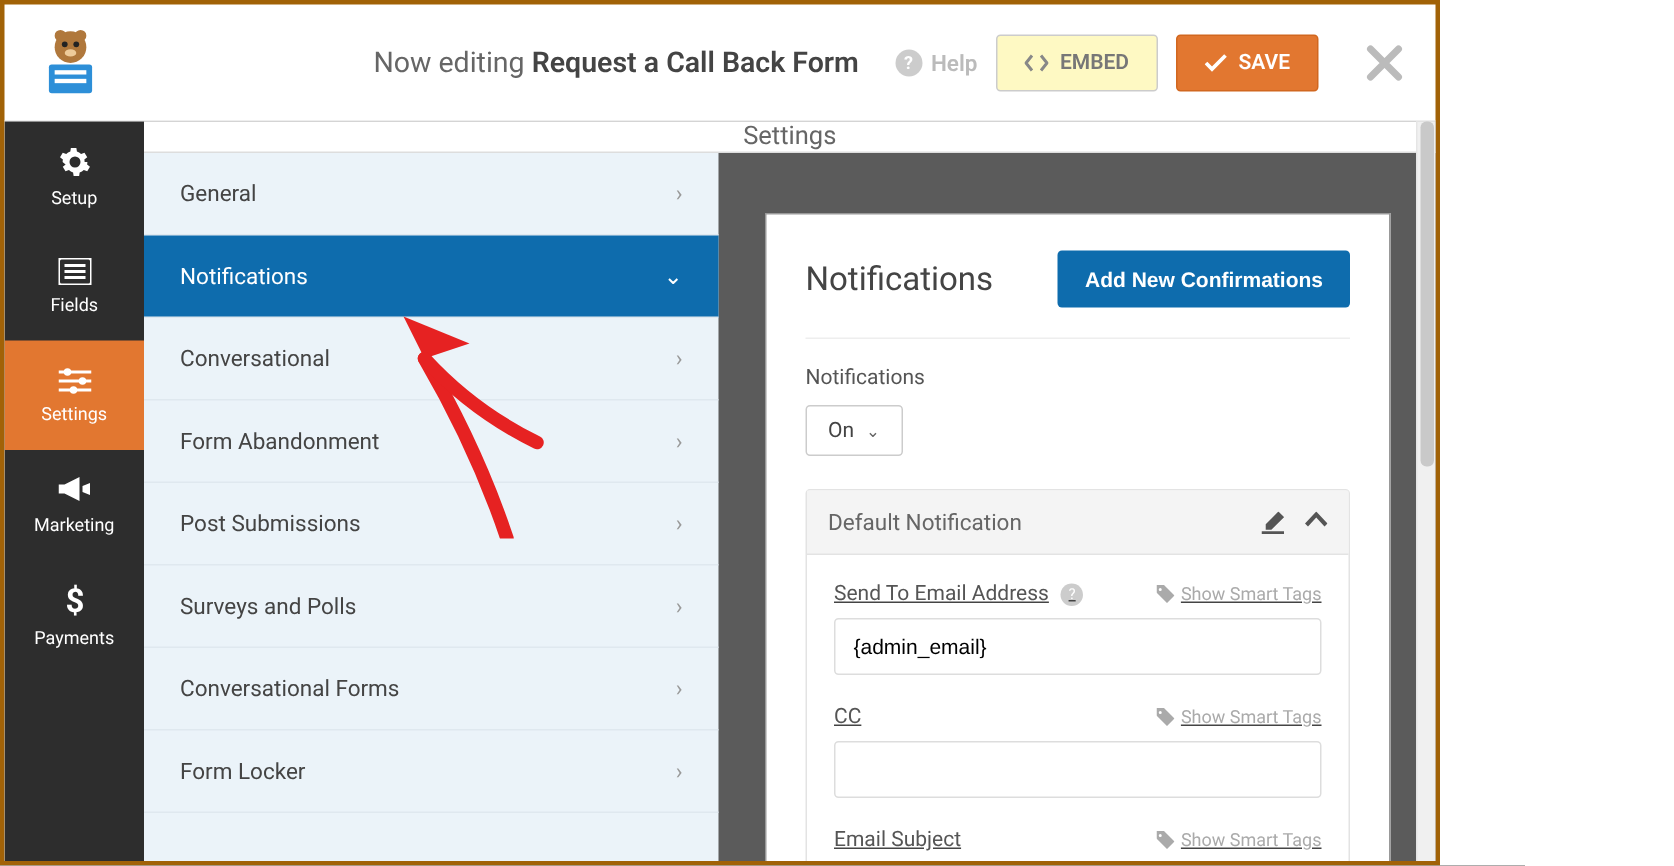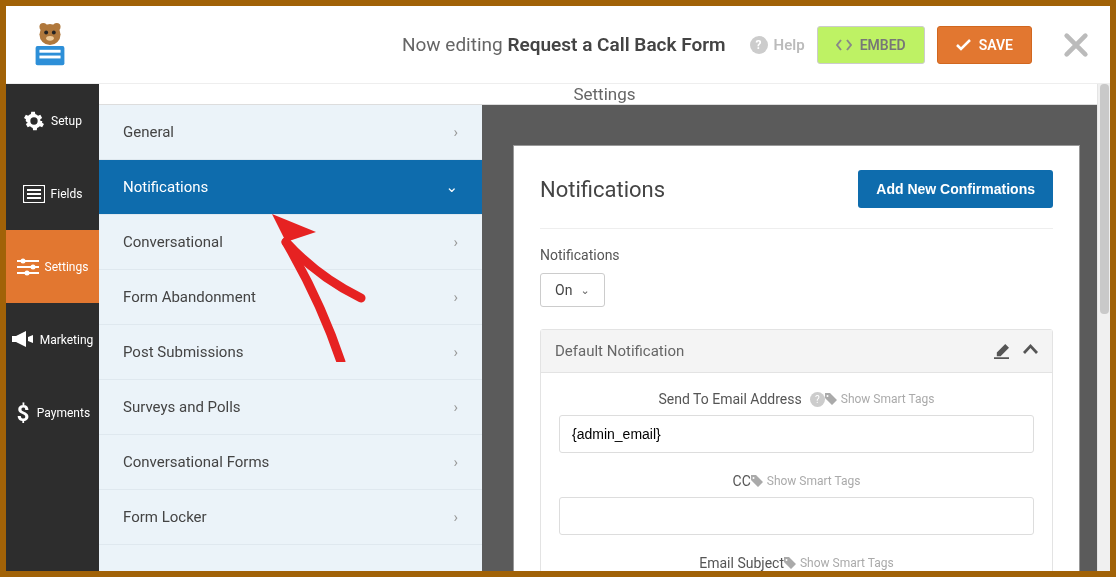--- a/index.html
+++ b/index.html
@@ -1,32 +1,32 @@
 <!DOCTYPE html>
 <html><head>
   <meta charset="utf-8">
   <style>
     * { margin: 0; padding: 0; box-sizing: border-box; }
     body { font-family: -apple-system, BlinkMacSystemFont, "Segoe UI", Roboto, sans-serif; color: #444; background: #fff; }
-    .wrap { width: 1116px; height: 577px; position: relative; overflow: hidden; border: 6px solid #a16207; }
+    .wrap { width: 960px; height: 577px; position: relative; overflow: hidden; border: 3px solid #a16207; }
     .topbar { height: 78px; display: flex; align-items: center; padding: 0 20px; border-bottom: 1px solid #eee; }
     .logo { width: 48px; height: 48px; margin-right: 20px; display: flex; align-items: center; }
     .spacer { flex: 1; }
     .editing { font-size: 19px; color: #666; font-weight: 400; }
     .editing b { color: #444; font-weight: 600; }
     .top-right { display: flex; align-items: center; gap: 12px; margin-left: 24px; }
     .help { color: #bbb; font-weight: 600; font-size: 15px; display: flex; align-items: center; gap: 6px; }
     .help .q { width: 18px; height: 18px; border-radius: 50%; background: #ccc; color: #fff; display: inline-flex; align-items: center; justify-content: center; font-size: 12px; font-weight: 700; }
     .btn { display: inline-flex; align-items: center; gap: 8px; font-weight: 600; padding: 10px 18px; border-radius: 3px; font-size: 14px; cursor: pointer; }
-    .btn-embed { border: 1px solid #ccc; color: #777; background: #bef264; }
+    .btn-embed { border: 1px solid #ccc; color: #777; background: #fef9c3; }
     .btn-save { background: #e27730; color: #fff; border: 1px solid #d1671f; }
     .close-x { width: 28px; height: 28px; margin-left: 18px; color: #bbb; cursor: pointer; }
     .body { display: flex; height: calc(577px - 78px); }
     .rail { width: 93px; background: #2d2d2d; }
-    .rail-item { height: 73px; display: flex; flex-direction: row; align-items: center; justify-content: center; gap: 6px; color: #fff; font-size: 12px; cursor: pointer; }
+    .rail-item { height: 73px; display: flex; flex-direction: column; align-items: center; justify-content: center; gap: 6px; color: #fff; font-size: 12px; cursor: pointer; }
     .rail-item.active { background: #e27730; }
     .rail-icon { color: #fff; }
     .content { flex: 1; background: #5b5b5b; display: flex; flex-direction: column; }
     .content-header { height: 44px; background: #fff; border-bottom: 1px solid #ddd; text-align: center; font-size: 17px; font-weight: 400; color: #666; display: flex; align-items: center; justify-content: center; }
     .content-body { flex: 1; display: flex; }
     .menu { width: 384px; background: #ebf3f9; border-right: 1px solid #5b5b5b; }
     .menu-item { height: 55px; display: flex; align-items: center; justify-content: space-between; padding: 0 24px; font-size: 15px; color: #444; border-bottom: 1px solid #dfe8ef; cursor: pointer; }
     .menu-item.active { background: #0e6cad; color: #fff; }
     .chev { color: #999; }
     .menu-item.active .chev { color: #fff; }
@@ -36,21 +36,21 @@
     .panel-top h2 { font-size: 22px; font-weight: 400; color: #444; }
     .btn-primary { background: #0e6cad; color: #fff; padding: 11px 18px; border-radius: 3px; font-weight: 600; font-size: 14px; cursor: pointer; border: none; }
     .section { padding-top: 18px; }
     .label { font-size: 14px; color: #555; margin-bottom: 10px; display: block; }
     .select { display: inline-flex; align-items: center; gap: 8px; border: 1px solid #ccc; padding: 8px 14px; border-radius: 3px; font-size: 14px; color: #444; }
     .note-box { margin-top: 22px; border: 1px solid #e3e3e3; border-radius: 3px; }
     .note-head { background: #f4f4f4; border-bottom: 1px solid #e3e3e3; padding: 12px 14px; display: flex; justify-content: space-between; align-items: center; font-size: 15px; color: #666; }
     .note-icons { display: flex; gap: 14px; color: #555; }
     .note-body { padding: 18px 18px 0 18px; }
     .row { margin-bottom: 20px; }
-    .row-top { display: flex; justify-content: center; align-items: center; margin-bottom: 8px; }
+    .row-top { display: flex; justify-content: space-between; align-items: center; margin-bottom: 8px; text-decoration: underline; }
     .row-label { font-size: 14px; color: #555; display: flex; align-items: center; gap: 8px; }
     .row-label .qsm { width: 15px; height: 15px; border-radius: 50%; background: #ccc; color: #fff; font-size: 10px; display: inline-flex; align-items: center; justify-content: center; }
     .smart { font-size: 12px; color: #aaa; display: flex; align-items: center; gap: 4px; }
     .input { width: 100%; border: 1px solid #ddd; border-radius: 3px; padding: 10px 12px; font-size: 14px; color: #000000; }
     .arrow { position: absolute; top: 206px; left: 260px; width: 120px; height: 150px; pointer-events: none; }
     .scrollbar { position: absolute; right: 0; top: 78px; width: 13px; height: calc(577px - 78px); background: #f0f0f0; border-left: 1px solid #e5e5e5; }
     .scrollbar .thumb { position: absolute; top: 0; left: 2px; width: 9px; height: 230px; background: #c9c9c9; border-radius: 4px; }
   </style>
 </head>
 <body>

